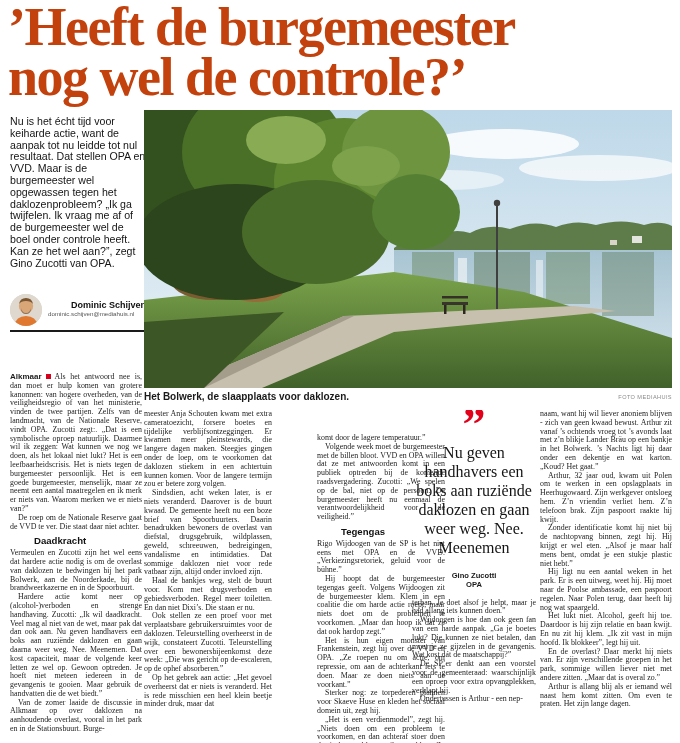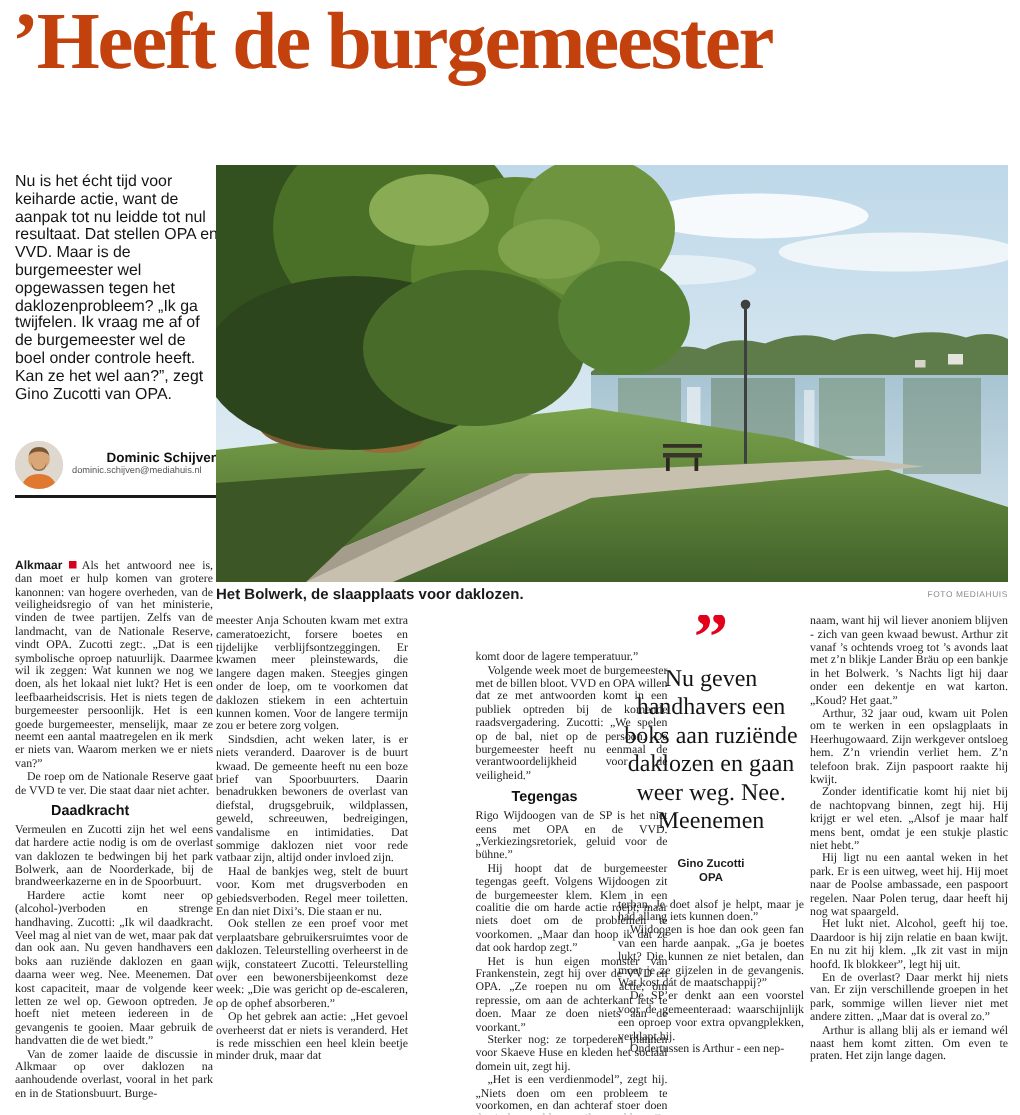--- a/index.html
+++ b/index.html
@@ -48,21 +48,21 @@
   .qauthor{font-family:"Liberation Sans",sans-serif;font-weight:bold;font-size:7.6px;
            margin-top:15px;color:#1a1a1a;}
   .qorg{font-family:"Liberation Sans",sans-serif;font-weight:bold;font-size:7.6px;
         color:#1a1a1a;margin-bottom:6px;}
 </style>
 </head>
 <body>
 
 <div class="page">
 
-  <h1 class="headline"><span>’Heeft de burgemeester</span><br></h1>
+  <h1 class="headline"><span>’Heeft de burgemeester</span><br><span>nog wel de controle?’</span></h1>
 
   <p class="intro">Nu is het écht tijd voor keiharde actie, want de aanpak tot nu leidde tot nul resultaat. Dat stellen OPA en VVD. Maar is de burgemeester wel opgewassen tegen het daklozenprobleem? „Ik ga twijfelen. Ik vraag me af of de burgemeester wel de boel onder controle heeft. Kan ze het wel aan?”, zegt Gino Zucotti van OPA.</p>
 
   <div class="byline">
     <span class="avatar">
       <svg width="32" height="32" viewBox="0 0 32 32">
         <rect width="32" height="32" fill="#ded8ce"></rect>
         <path d="M4 32 q2 -10 12 -10 q10 0 12 10 Z" fill="#e07830"></path>
         <circle cx="16" cy="12" r="7.2" fill="#d9a678"></circle>
         <path d="M9 10 q1 -6 7 -6 q6 0 7 6 q-2 -3 -7 -3 q-5 0 -7 3 Z" fill="#7a5633"></path>

